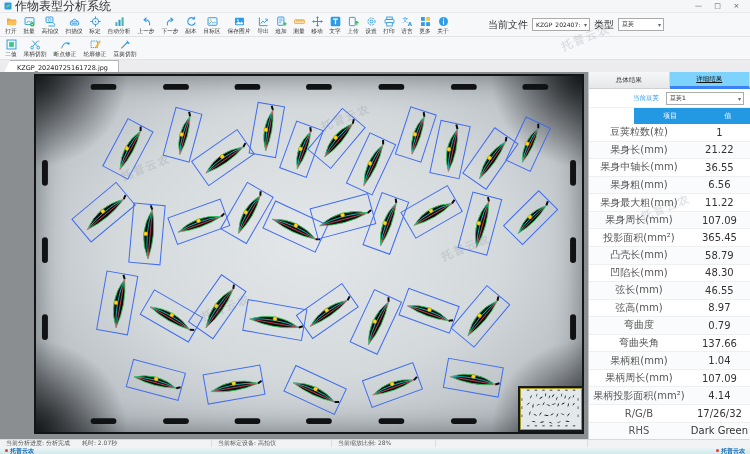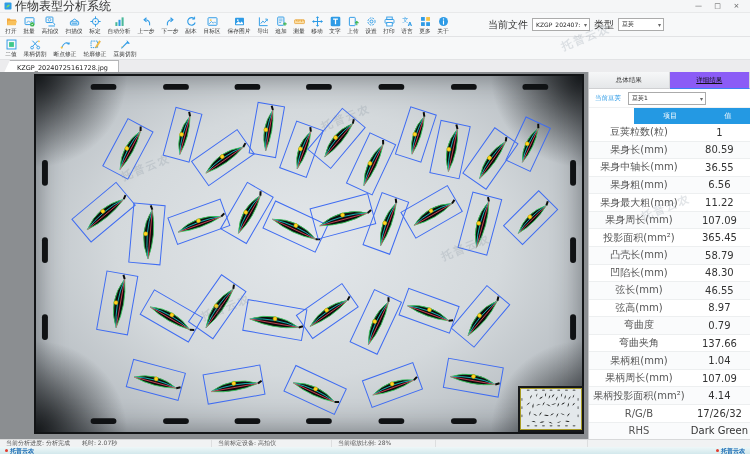--- a/index.html
+++ b/index.html
@@ -43,22 +43,22 @@
     box-shadow:inset 0 0 28px rgba(28,32,36,.5);}
   .photo svg{position:absolute;left:0;top:0;width:100%;height:100%;}
   .thumb{position:absolute;right:4px;bottom:8px;width:62px;height:42px;background:#e3e8eb;
          border:2px solid #17191b;box-shadow:inset 0 0 0 1px #a99c25;}
   .thumb svg{position:absolute;left:1px;top:1px;width:58px;height:38px;}
   
   .panel{flex:1;background:#fff;border-left:1px solid #c9cacc;display:flex;flex-direction:column;}
   .ptabs{display:flex;height:17px;flex:none;background:#eef0f1;}
   .ptab{flex:1;display:flex;align-items:center;justify-content:center;font-size:6.5px;color:#333;
         background:linear-gradient(#f6f7f8,#e5e7e9);border-bottom:1px solid #cfd0d2;border-right:1px solid #d6d7d9;cursor:default;}
-  .ptab.active{background:#8b5cf6;border-bottom:1px solid #3b82f6;color:#111;text-decoration:underline;}
-  .pod-row{height:18px;flex:none;display:flex;align-items:center;padding:0 6px;gap:7px;background:#fff;border-bottom:1px solid #f0f1f2;}
+  .ptab.active{background:#7dd3fc;border-bottom:3px solid #3b82f6;color:#111;text-decoration:underline;}
+  .pod-row{height:18px;flex:none;display:flex;align-items:center;padding:0 6px;gap:7px;background:#fff;border-bottom:1px solid #f0f1f2;justify-content:flex-end;}
   .plbl{font-size:6.5px;color:#2e9be6;white-space:nowrap;}
   .selpod{width:78px;height:13px;}
   .thead{height:16px;flex:none;background:#2499e3;color:#fff;display:flex;align-items:center;font-size:7px;margin-left:45px;}
   .thead .c1,.thead .c2{text-align:center;}
   .c1{width:62%;} .c2{flex:1;}
   .tbody{flex:1;display:flex;flex-direction:column;}
   .trow{flex:1;display:flex;align-items:center;border-bottom:1px solid #edeff0;font-size:10px;color:#4a4a4a;background:#fff;}
   .trow:nth-child(even){background:#fafbfc;}
   .trow .c1{text-align:center;color:#555;}
   .trow .c2{text-align:center;color:#333;}
@@ -852,21 +852,21 @@
         <span class="c2">值</span>
       </div>
       <div class="tbody">
   <div class="trow">
     <span class="c1">豆荚粒数(粒)</span>
     <span class="c2">1</span>
   </div>
 
   <div class="trow">
     <span class="c1">果身长(mm)</span>
-    <span class="c2">80.59</span>
+    <span class="c2">21.22</span>
   </div>
 
   <div class="trow">
     <span class="c1">果身中轴长(mm)</span>
     <span class="c2">36.55</span>
   </div>
 
   <div class="trow">
     <span class="c1">果身粗(mm)</span>
     <span class="c2">6.56</span>

